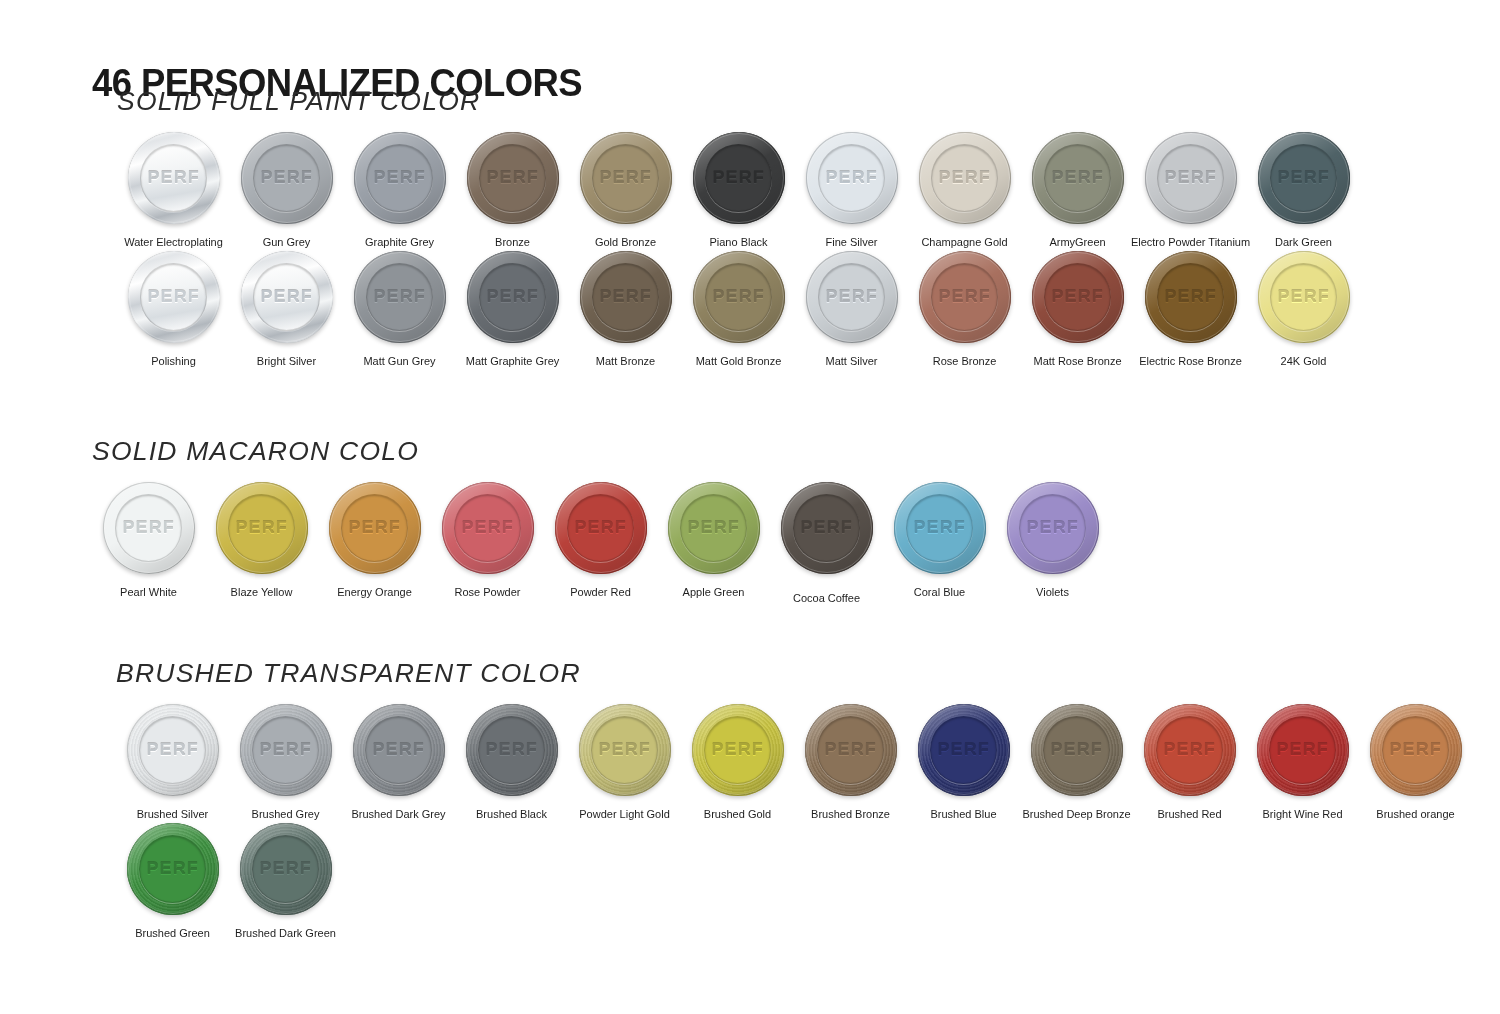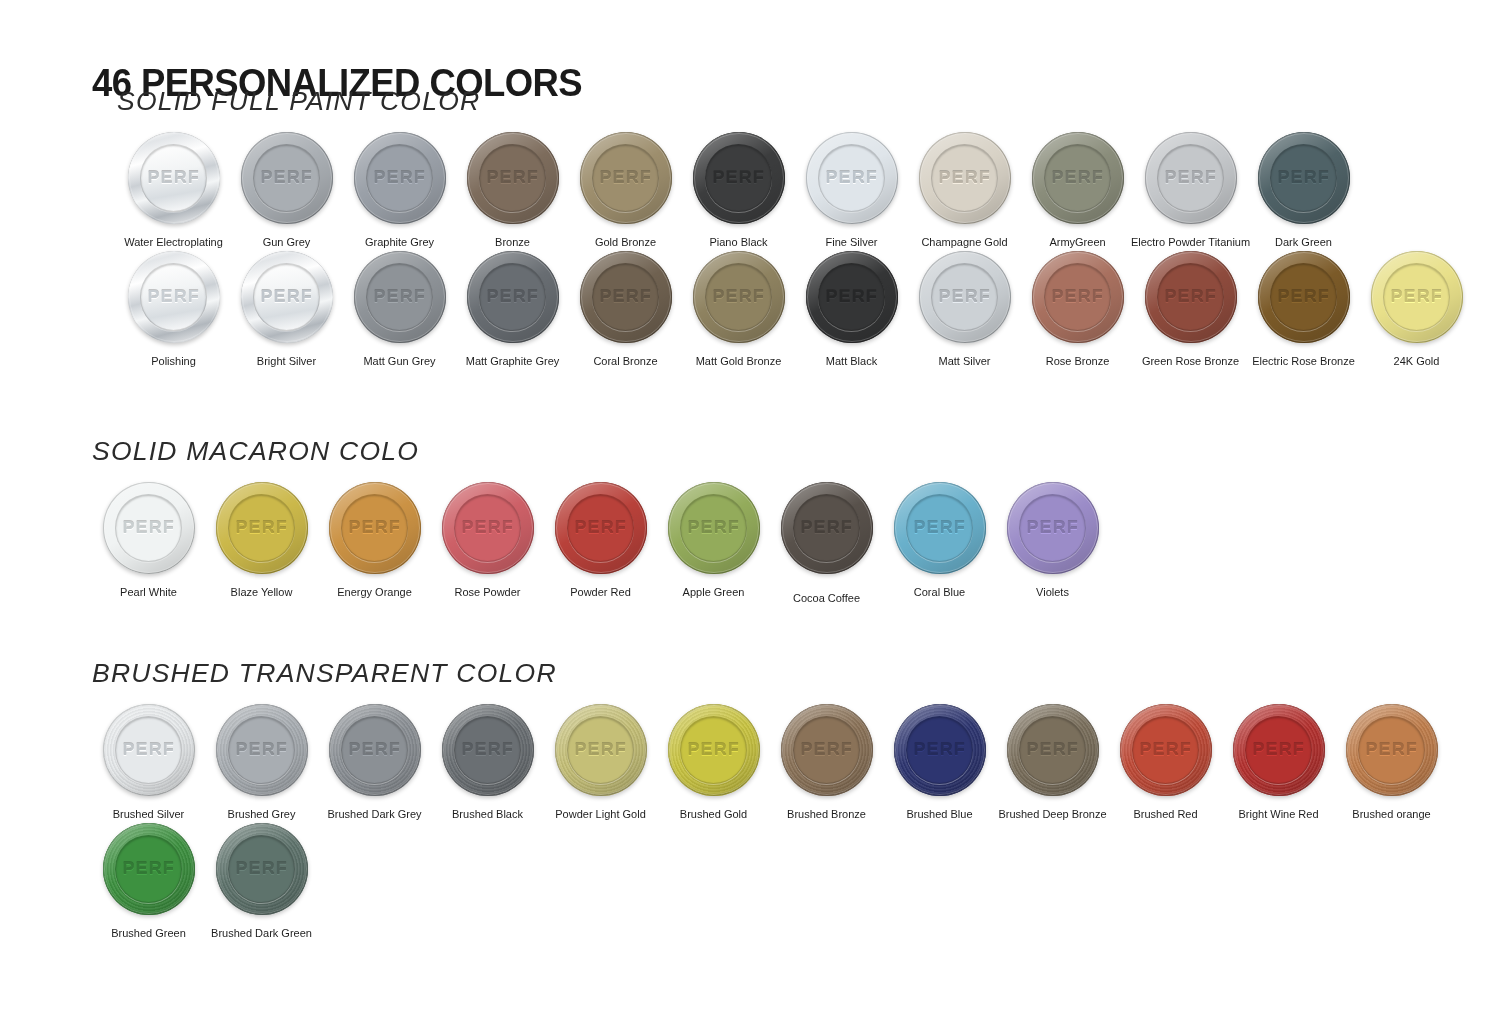--- a/index.html
+++ b/index.html
@@ -50,21 +50,21 @@
     font-family: "Liberation Sans", "DejaVu Sans", sans-serif;
     white-space: nowrap;
     transform: scaleX(1.02);
     transform-origin: left center;
   }
 
   
   .section { position: absolute; left: 92px; }
   #section-solid      { top: 86px; margin-left: 25px;  }
   #section-macaron    { top: 436px; }
-  #section-brushed    { top: 658px; }
+  #section-brushed    { top: 658px; margin-left: 24px; }
 
   .rows { margin-top: 14px; }
 
   .swatch-row {
     display: flex;
     flex-direction: row;
     align-items: flex-start;
   }
 
   
@@ -386,48 +386,36 @@
           <div class="cell">
             <div class="cap-wrap">
               <div class="cap" style="background: rgb(111, 97, 80); box-shadow: rgba(0, 0, 0, 0.22) 0px 2px 4px, rgb(87, 76, 62) 0px 0px 0px 1px inset;">
                 <div class="sheen"></div>
                 <div class="inner" style="background: rgb(111, 97, 80);">
                   <span class="perf" style="color: rgb(93, 81, 67); text-shadow: rgb(127, 111, 91) 0px 1px 0px, rgb(89, 78, 64) 0px -1px 0px;">PERF</span>
                 </div>
                 <div class="rim"></div>
               </div>
             </div>
-            <div class="label">Coral Bronze</div>
+            <div class="label">Matt Bronze</div>
           </div>
           <div class="cell">
             <div class="cap-wrap">
               <div class="cap" style="background: rgb(142, 130, 96); box-shadow: rgba(0, 0, 0, 0.22) 0px 2px 4px, rgb(111, 101, 75) 0px 0px 0px 1px inset;">
                 <div class="sheen"></div>
                 <div class="inner" style="background: rgb(142, 130, 96);">
                   <span class="perf" style="color: rgb(119, 108, 80); text-shadow: rgb(162, 148, 109) 0px 1px 0px, rgb(114, 104, 77) 0px -1px 0px;">PERF</span>
                 </div>
                 <div class="rim"></div>
               </div>
             </div>
             <div class="label">Matt Gold Bronze</div>
           </div>
           <div class="cell">
             <div class="cap-wrap">
-              <div class="cap" style="background: rgb(52, 53, 54); box-shadow: rgba(0, 0, 0, 0.22) 0px 2px 4px, rgb(41, 41, 42) 0px 0px 0px 1px inset;">
-                <div class="sheen"></div>
-                <div class="inner" style="background: rgb(52, 53, 54);">
-                  <span class="perf" style="color: rgb(38, 39, 40); text-shadow: rgb(59, 60, 62) 0px 1px 0px, rgb(42, 42, 43) 0px -1px 0px;">PERF</span>
-                </div>
-                <div class="rim"></div>
-              </div>
-            </div>
-            <div class="label">Matt Black</div>
-          </div>
-          <div class="cell">
-            <div class="cap-wrap">
               <div class="cap" style="background: rgb(204, 209, 213); box-shadow: rgba(0, 0, 0, 0.22) 0px 2px 4px, rgb(159, 163, 166) 0px 0px 0px 1px inset;">
                 <div class="sheen"></div>
                 <div class="inner" style="background: rgb(204, 209, 213);">
                   <span class="perf" style="color: rgb(175, 180, 185); text-shadow: rgb(233, 238, 243) 0px 1px 0px, rgb(163, 167, 170) 0px -1px 0px;">PERF</span>
                 </div>
                 <div class="rim"></div>
               </div>
             </div>
             <div class="label">Matt Silver</div>
           </div>
@@ -446,21 +434,21 @@
           <div class="cell">
             <div class="cap-wrap">
               <div class="cap" style="background: rgb(142, 75, 61); box-shadow: rgba(0, 0, 0, 0.22) 0px 2px 4px, rgb(111, 59, 48) 0px 0px 0px 1px inset;">
                 <div class="sheen"></div>
                 <div class="inner" style="background: rgb(142, 75, 61);">
                   <span class="perf" style="color: rgb(120, 63, 51); text-shadow: rgb(162, 85, 70) 0px 1px 0px, rgb(114, 60, 49) 0px -1px 0px;">PERF</span>
                 </div>
                 <div class="rim"></div>
               </div>
             </div>
-            <div class="label">Green Rose Bronze</div>
+            <div class="label">Matt Rose Bronze</div>
           </div>
           <div class="cell">
             <div class="cap-wrap">
               <div class="cap" style="background: rgb(123, 90, 40); box-shadow: rgba(0, 0, 0, 0.22) 0px 2px 4px, rgb(96, 70, 31) 0px 0px 0px 1px inset;">
                 <div class="sheen"></div>
                 <div class="inner" style="background: rgb(123, 90, 40);">
                   <span class="perf" style="color: rgb(103, 75, 33); text-shadow: rgb(140, 103, 46) 0px 1px 0px, rgb(98, 72, 32) 0px -1px 0px;">PERF</span>
                 </div>
                 <div class="rim"></div>
               </div>

